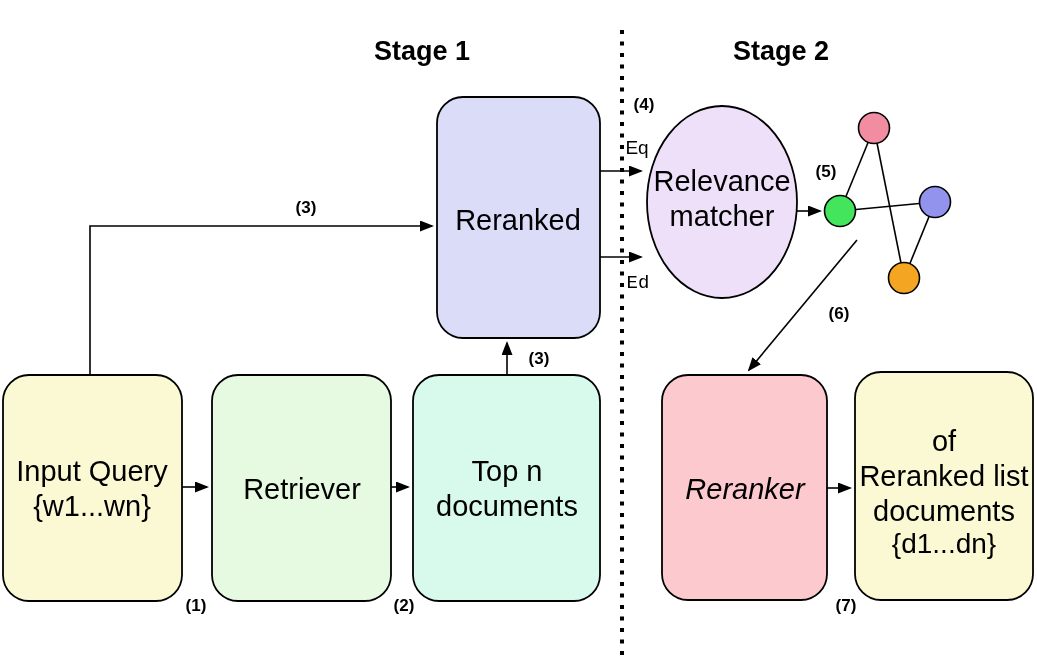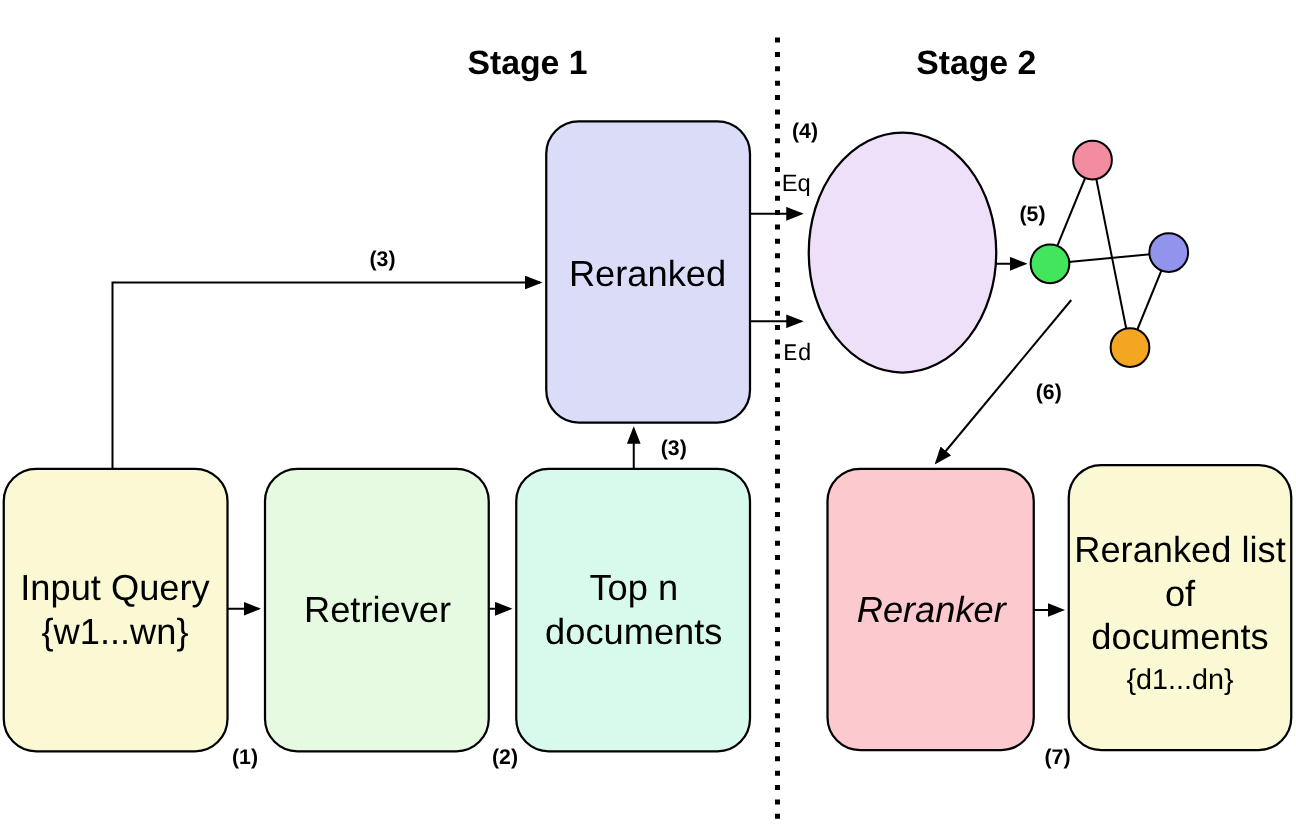--- a/index.html
+++ b/index.html
@@ -4,21 +4,21 @@
 <style>
   html,body{margin:0;padding:0;background:#fff;}
   .canvas{
     position:relative;width:1037px;height:663px;background:#ffffff;
     font-family:"Liberation Sans","DejaVu Sans",sans-serif;color:#000;overflow:hidden;
   }
   .canvas svg{position:absolute;left:0;top:0;}
   .lbl{position:absolute;transform:translate(-50%,-50%);text-align:center;white-space:nowrap;}
   .title{font-size:27px;font-weight:bold;}
   .box-label{font-size:29px;line-height:35px;}
-  .box-label .sub{font-size:23px;line-height:30px;display:block;}
+  .box-label .sub{font-size:28px;line-height:30px;display:block;}
   .step{font-size:17px;font-weight:bold;}
   .elabel{font-size:19px;}
   .line{display:block;}
 </style>
 </head>
 <body>
 
 <div class="canvas">
 
   <svg width="1037" height="663" viewBox="0 0 1037 663">
@@ -67,24 +67,28 @@
   <div class="lbl box-label" style="left:92px;top:489px;">
     <span class="line">Input Query</span>
     <span class="line">{w1...wn}</span>
   </div>
   <div class="lbl box-label" style="left:302px;top:489px;">Retriever</div>
   <div class="lbl box-label" style="left:507px;top:489px;">
     <span class="line">Top n</span>
     <span class="line">documents</span>
   </div>
   <div class="lbl box-label" style="left:518px;top:220px;">Reranked</div>
+  <div class="lbl box-label" style="left:722px;top:199px;">
+    <span class="line">Relevance</span>
+    <span class="line">matcher</span>
+  </div>
   <div class="lbl box-label" style="left:745px;top:489px;font-style:italic;">Reranker</div>
   <div class="lbl box-label" style="left:944px;top:491px;">
+    <span class="line">of</span>
     <span class="line">Reranked list</span>
-    <span class="line">of</span>
     <span class="line">documents</span>
     <span class="sub">{d1...dn}</span>
   </div>
 
   <div class="lbl step" style="left:196px;top:606px;">(1)</div>
   <div class="lbl step" style="left:404px;top:606px;">(2)</div>
   <div class="lbl step" style="left:306px;top:208px;">(3)</div>
   <div class="lbl step" style="left:539px;top:359px;">(3)</div>
   <div class="lbl step" style="left:644px;top:105px;">(4)</div>
   <div class="lbl step" style="left:826px;top:172px;">(5)</div>

